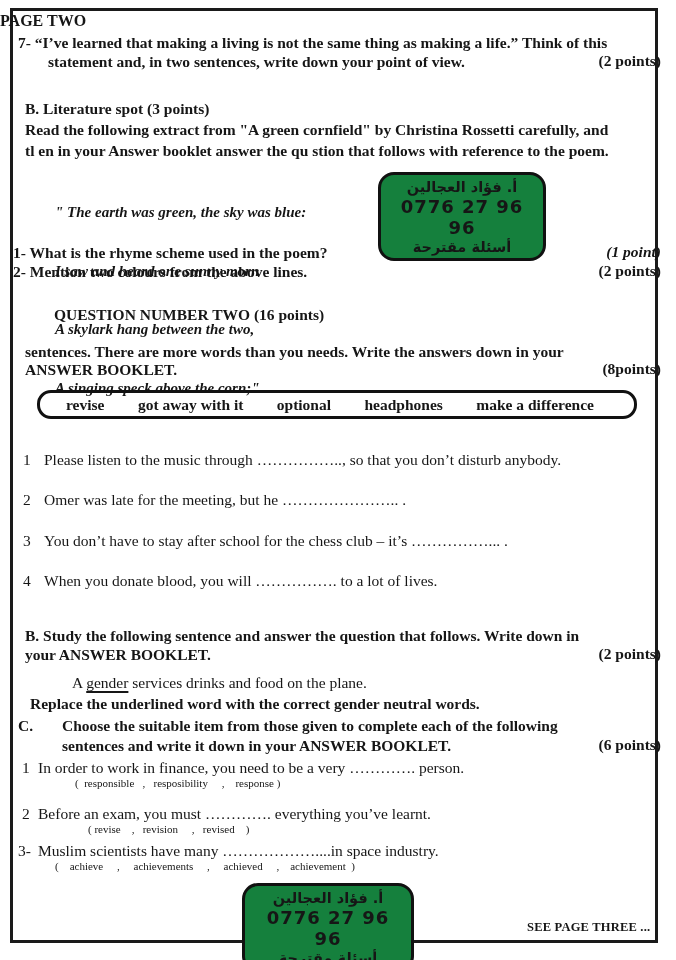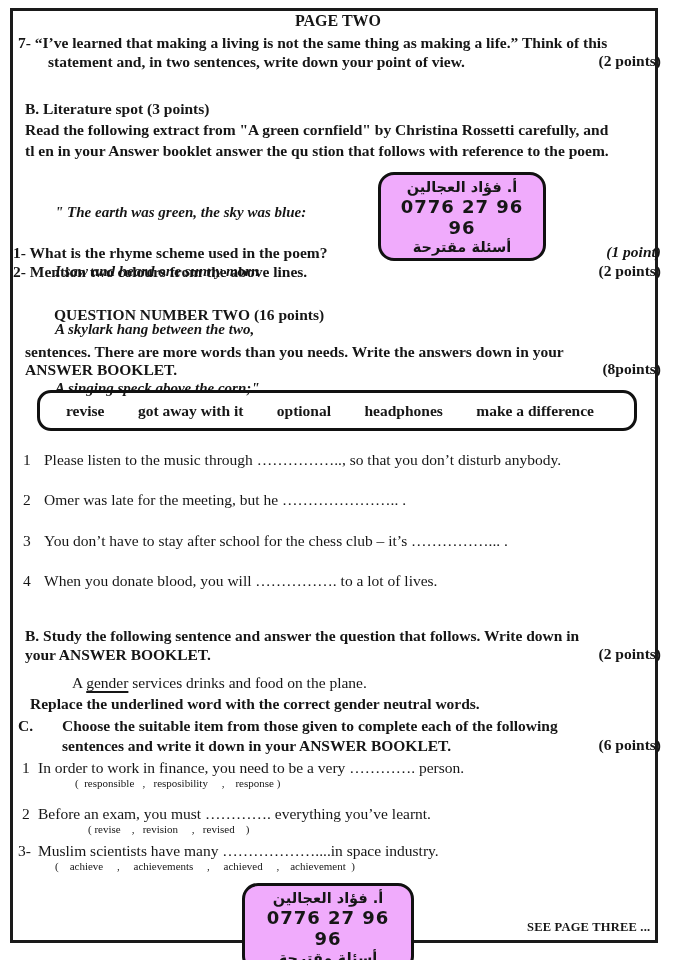--- a/index.html
+++ b/index.html
@@ -13,38 +13,38 @@
   }
   .frame{
     position:absolute;
     left:10px;top:8px;width:648px;height:935px;
     border:3px solid #1a1a1a;
     box-sizing:border-box;
   }
   .abs{position:absolute;white-space:pre;}
   .bold{font-weight:bold;}
   .sz{font-size:15.5px;line-height:19px;}
-  .title{width:676px;text-align:center;font-weight:bold;font-size:16px;}
+  .title{width:676px;text-align:left;font-weight:bold;font-size:16px;}
   .pts{position:absolute;right:15px;font-weight:bold;font-size:15.5px;white-space:pre;}
   .poem{font-style:italic;font-weight:bold;font-size:15px;line-height:19.5px;}
   .stamp{
     position:absolute;
     box-sizing:border-box;
     border:3.5px solid #111;
     border-radius:16px;
-    background:#f0abfc;
+    background:#15803d;
     text-align:center;
     padding:3px 8px 2px 8px;
     z-index:2;
   }
   .stamp .ar{font-family:"DejaVu Sans",sans-serif;font-weight:bold;font-size:14.5px;line-height:18px;direction:rtl;}
   .stamp .ph{font-family:"DejaVu Sans",sans-serif;font-weight:bold;font-size:18px;line-height:21px;letter-spacing:1px;}
   .wordbox{
     position:absolute;
-    left:37px;top:390px;width:600px;height:41px;
+    left:37px;top:390px;width:600px;height:29px;
     box-sizing:border-box;
     border:3px solid #111;
     border-radius:14px;
     display:flex;align-items:center;justify-content:space-between;
     padding:0 40px 0 26px;
   }
   .wordbox span{font-weight:bold;font-size:15.5px;white-space:pre;}
   .opts{white-space:pre;font-size:11px;}
   .usent{font-size:15.5px;white-space:pre;}
   .usent .uw{text-decoration:underline;text-decoration-thickness:1.5px;text-underline-offset:3px;}

